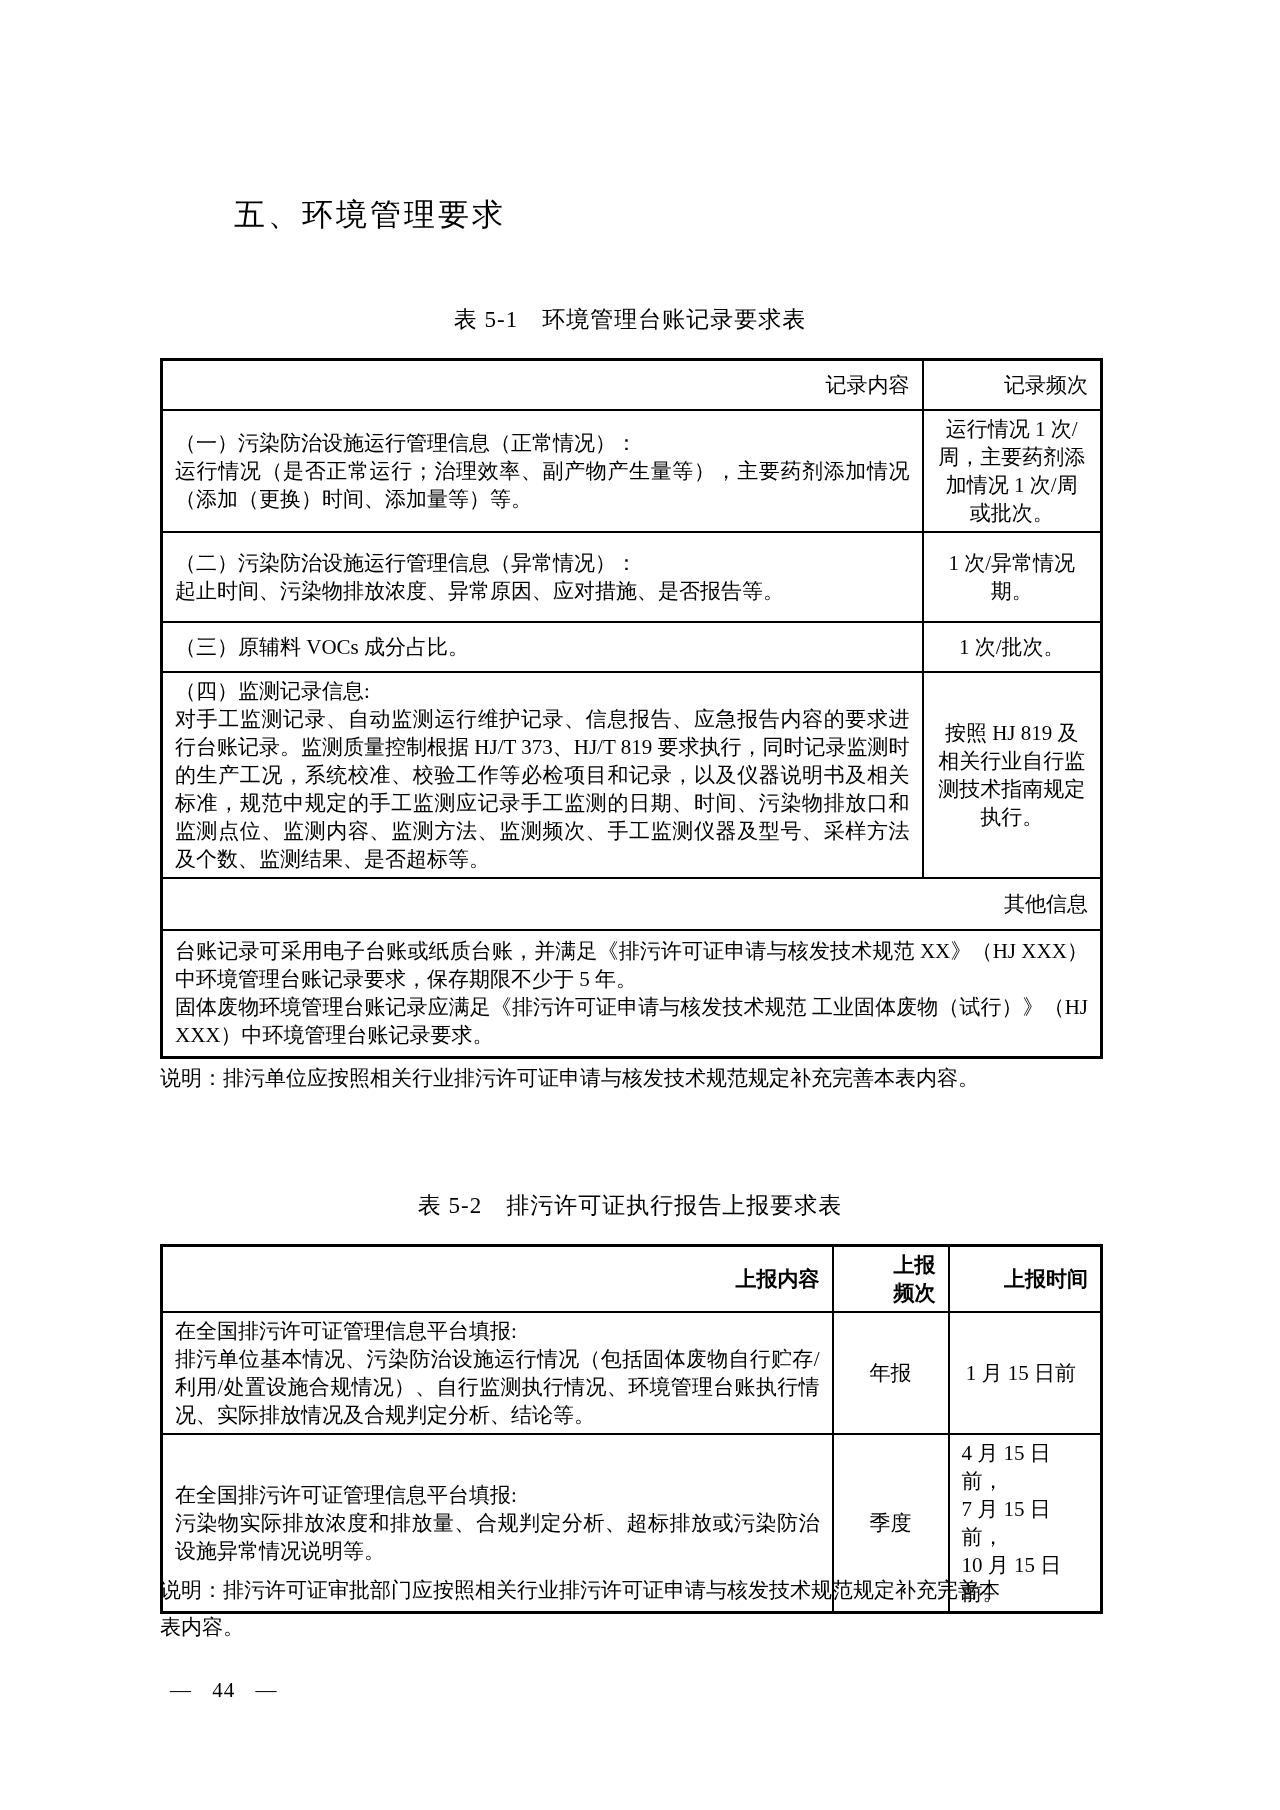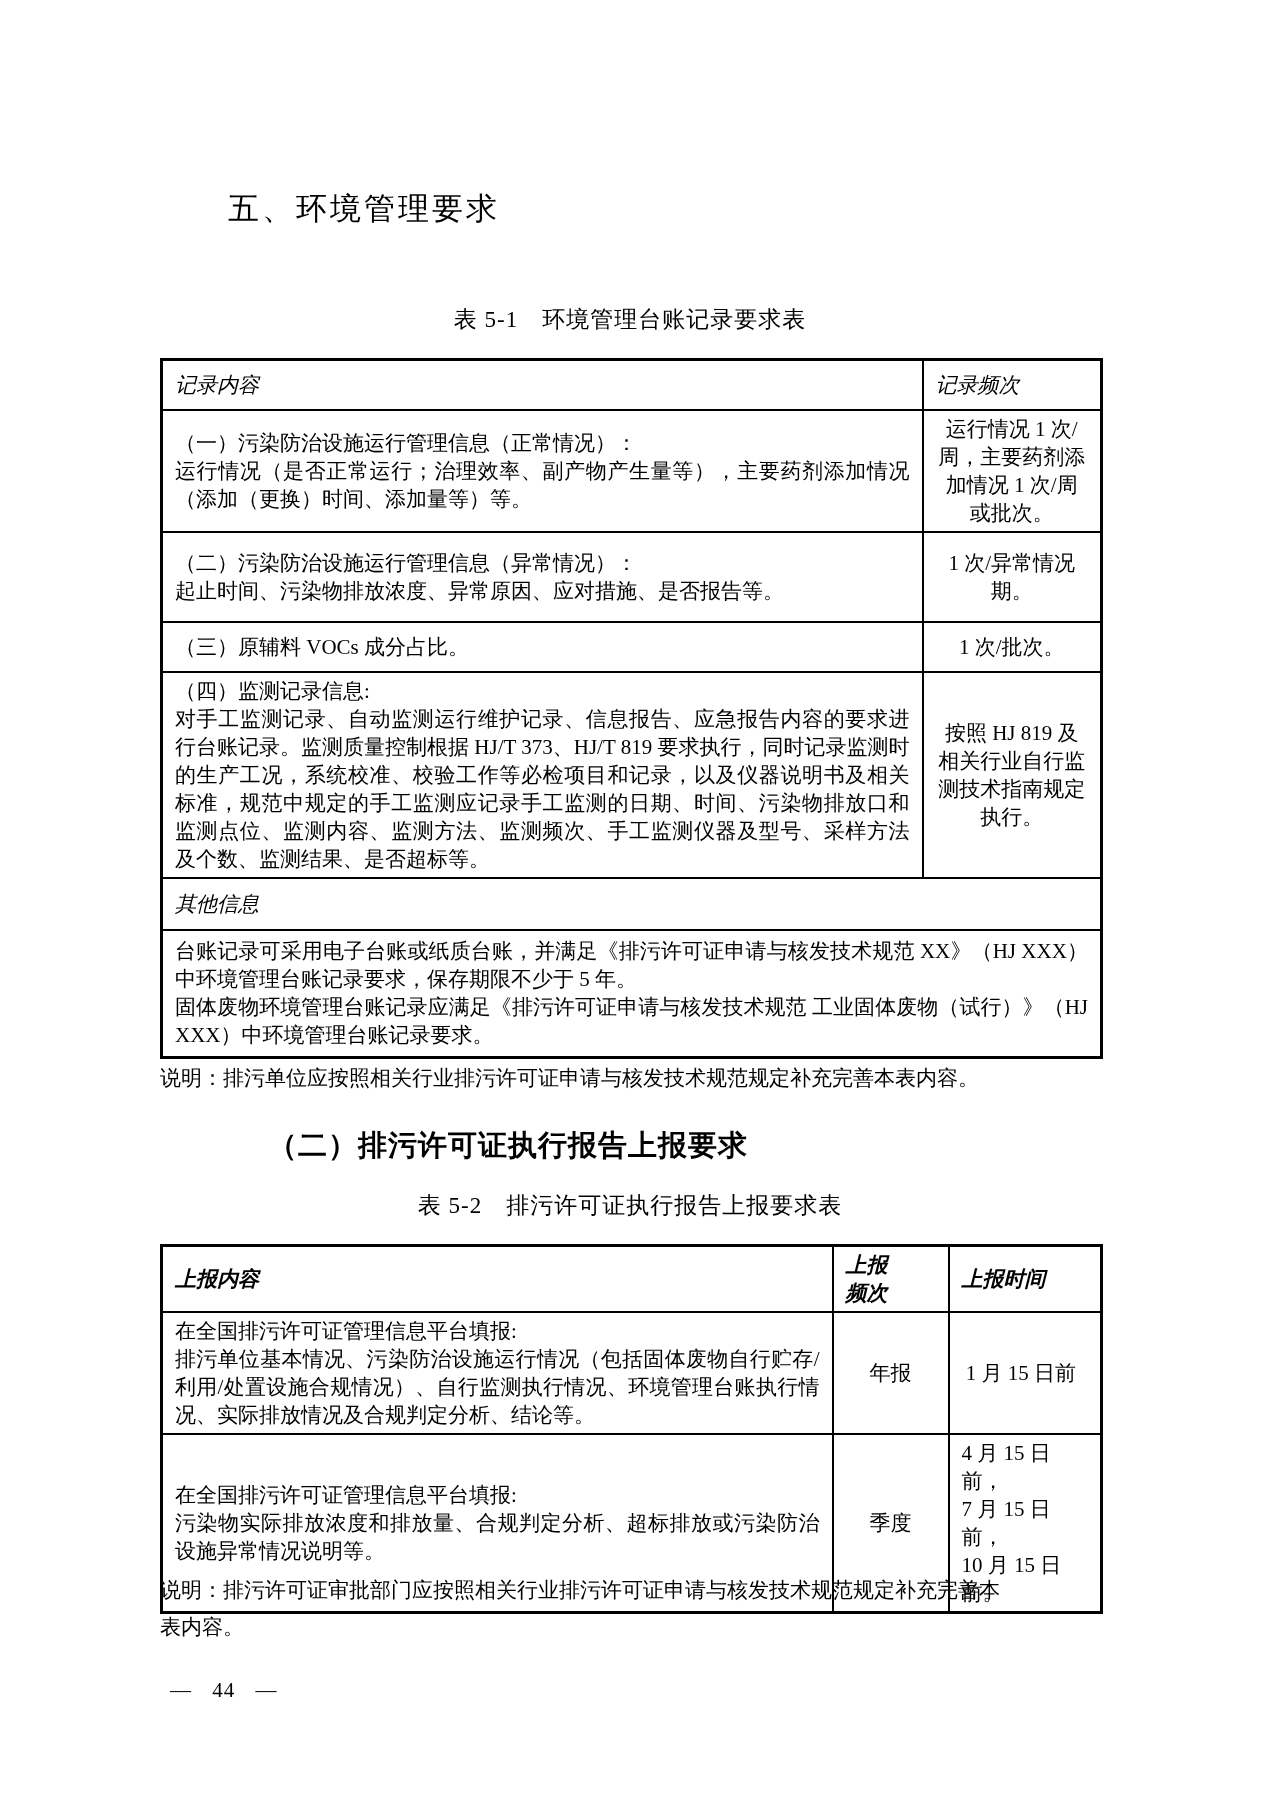--- a/index.html
+++ b/index.html
@@ -12,21 +12,21 @@
     font-family:"Liberation Serif","DejaVu Serif",serif;
     overflow:hidden;
   }
   .h1{
     position:absolute;
     left:222px; top:182px;
     font-family:"Liberation Sans","DejaVu Sans",sans-serif;
     font-size:31px;
     font-weight:500;
     letter-spacing:3px;
-    margin:6px;
+    margin:12px;
   }
   .h2{
     position:absolute;
     font-size:29px;
     font-weight:bold;
     letter-spacing:1px;
     margin:0;
   }
   .h2.sub1{ left:268px; top:244px; }
   .h2.sub2{ left:268px; top:1126px; }
@@ -54,23 +54,22 @@
   table.t1{ top:358px; }
   table.t2{ top:1244px; }
   table.doc th, table.doc td{
     border:2px solid #000;
     padding:4px 12px;
     vertical-align:middle;
     overflow:hidden;
   }
   table.doc th{
     font-weight:normal;
-    text-align:left;
+    text-align:right;
     white-space:pre-line;
-    font-style:italic;
   }
   table.t2 th{ font-weight:bold; }
   th.boldhdr{ font-weight:bold; }
   td.content{
     text-align:justify;
     white-space:pre-line;
   }
   td.freq{
     text-align:center;
     white-space:pre-line;
@@ -141,21 +140,20 @@
       </tr>
       <tr style="height:128px">
         <td class="content" colspan="2">台账记录可采用电子台账或纸质台账，并满足《排污许可证申请与核发技术规范 XX》（HJ XXX）中环境管理台账记录要求，保存期限不少于 5 年。
 固体废物环境管理台账记录应满足《排污许可证申请与核发技术规范 工业固体废物（试行）》（HJ XXX）中环境管理台账记录要求。</td>
       </tr>
     </tbody>
   </table>
 
   <p class="note n1">说明：排污单位应按照相关行业排污许可证申请与核发技术规范规定补充完善本表内容。</p>
 
-  <h2 class="h2 sub2">（二）排污许可证执行报告上报要求</h2>
 
   <div class="caption cap2">表 5-2　排污许可证执行报告上报要求表</div>
 
   <table class="doc t2">
     <colgroup>
         <col style="width:671px">
         <col style="width:116px">
         <col style="width:153px">
       </colgroup>
     <tbody>

